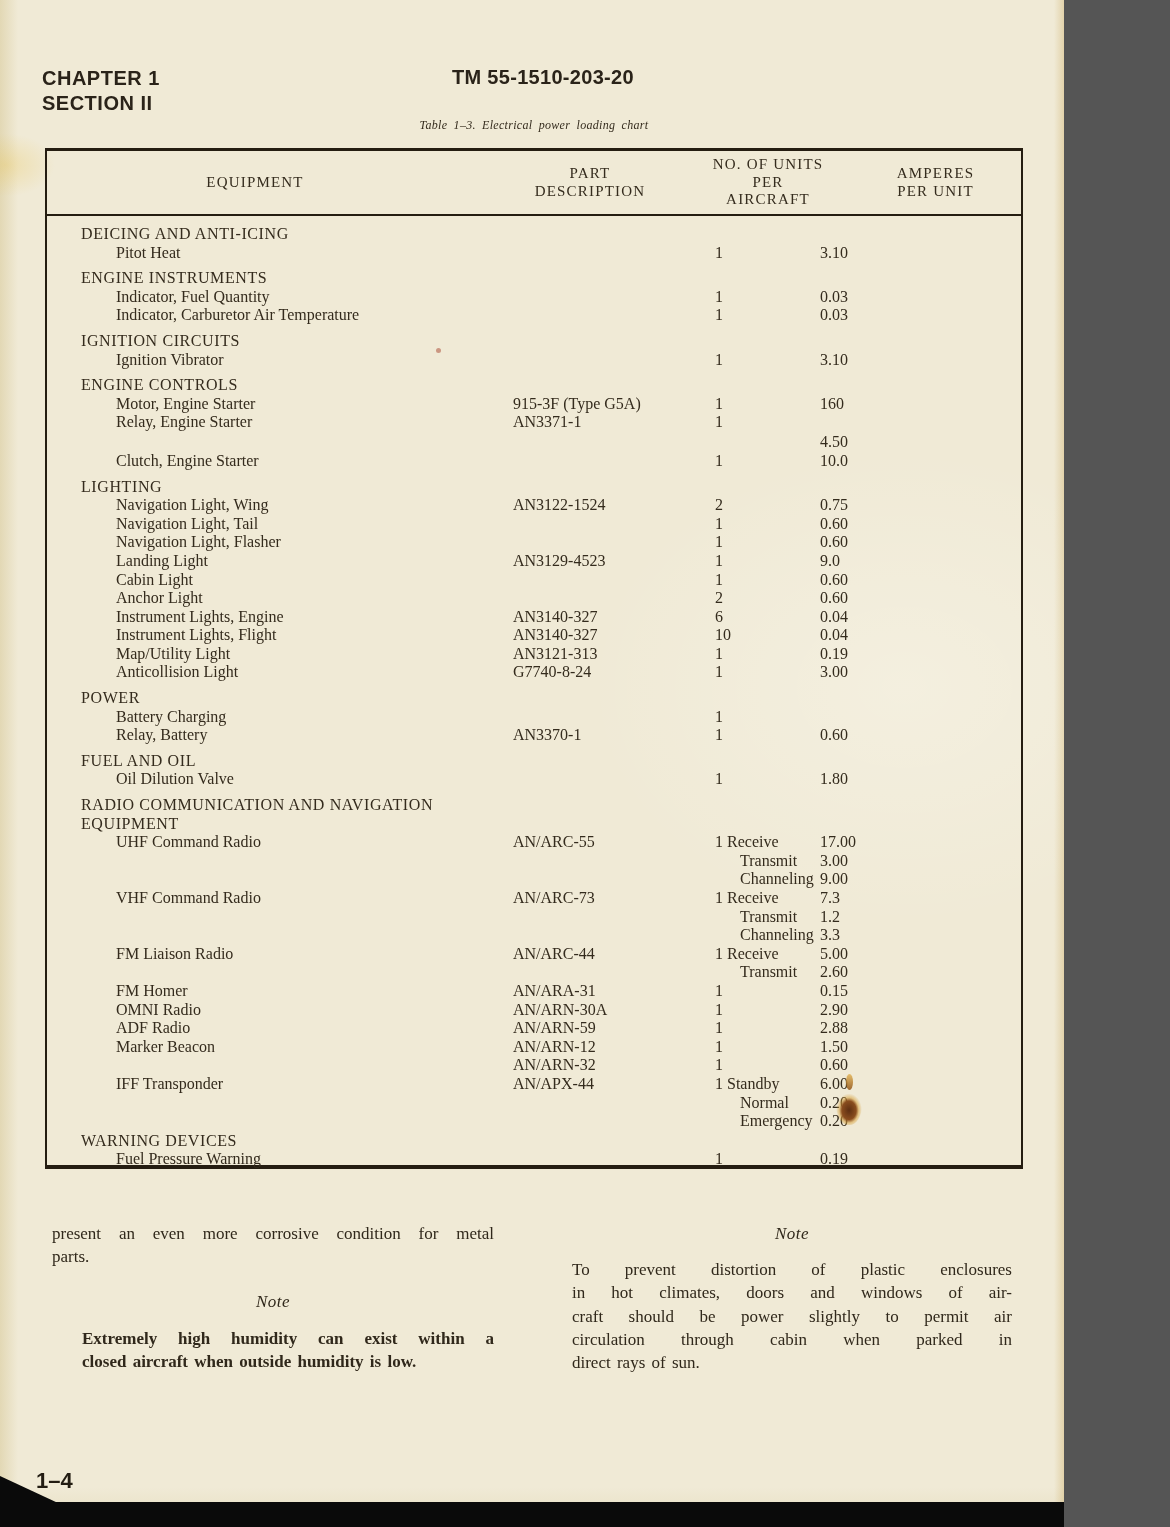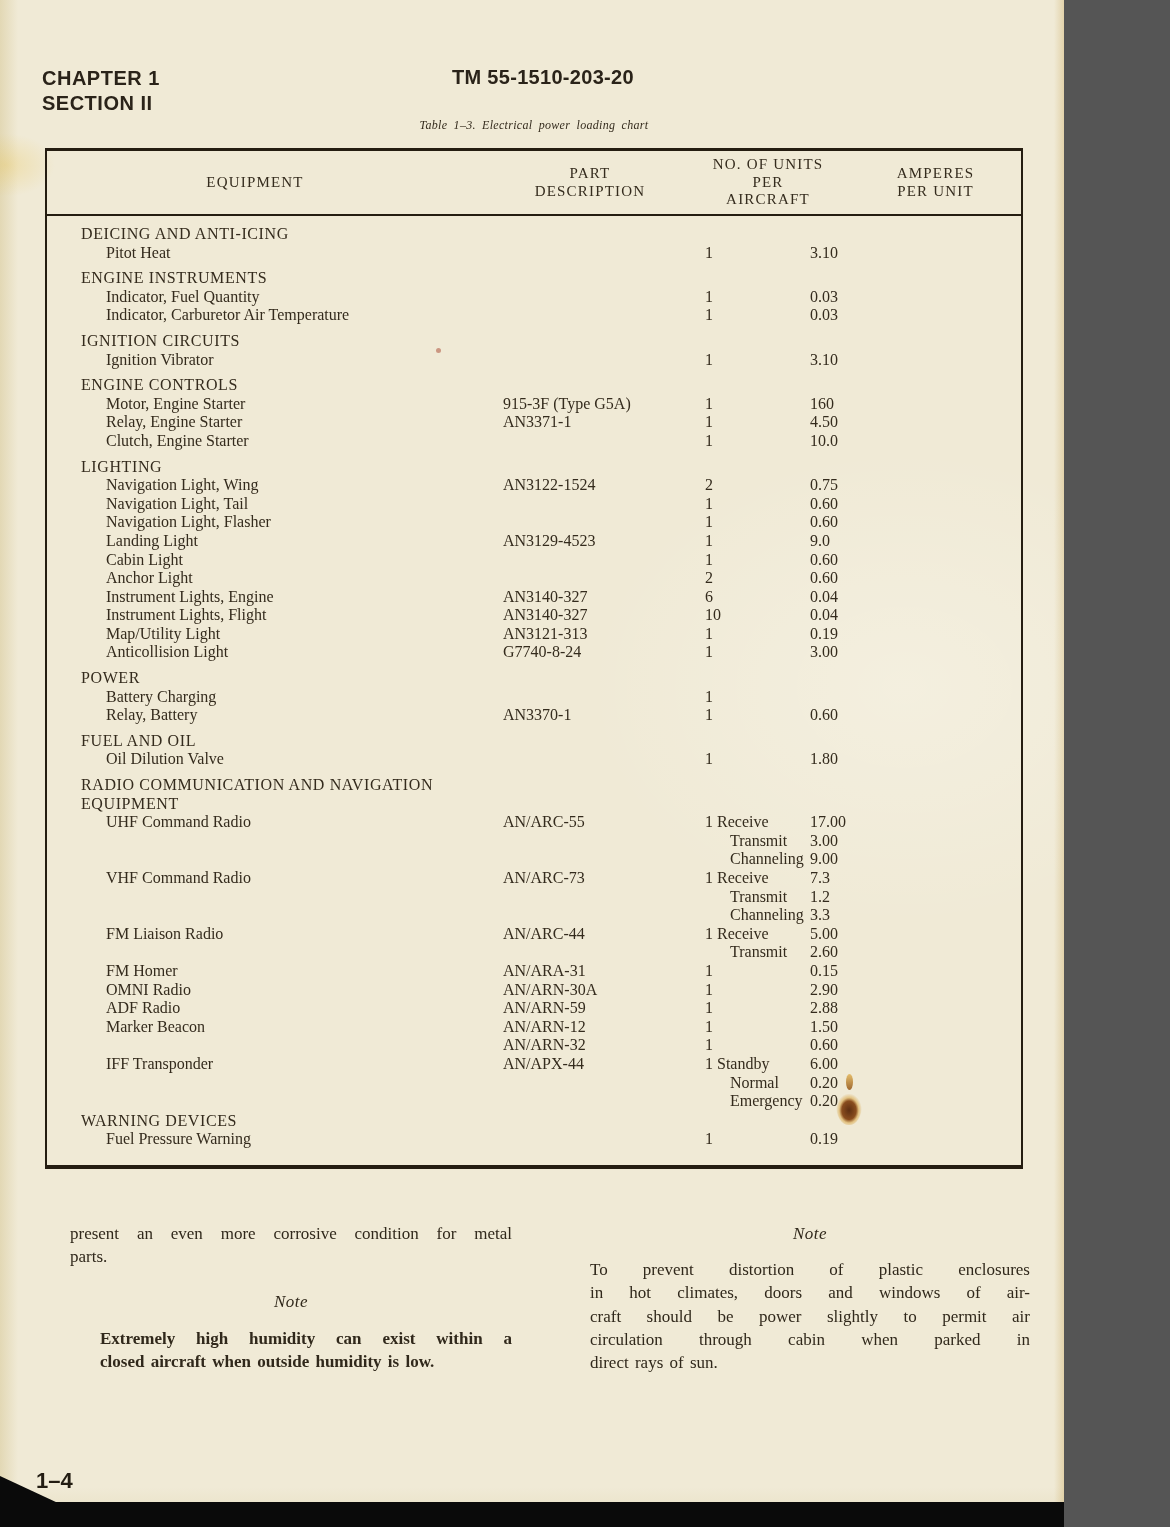--- a/index.html
+++ b/index.html
@@ -31,28 +31,28 @@
     text-align:center;font-size:15px;line-height:17.5px;letter-spacing:1.2px;color:#352c1e;}
   .hc-equip{left:58px;width:300px;}
   .hc-part{left:428px;width:230px;}
   .hc-units{left:636px;width:170px;}
   .hc-amps{left:806px;width:165px;}
   .tbody{padding-top:9px;font-size:16px;line-height:18.6px;color:#342b1d;}
   .section{margin-top:7px;}
   .section:first-child{margin-top:0;}
   .section.tight{margin-top:1px;}
   .sec-title{padding-left:34px;letter-spacing:0.6px;}
-  .row{display:flex;}
+  .row{display:flex;padding-left:10px;}
   .c-equip{width:456px;padding-left:59px;box-sizing:border-box;white-space:nowrap;}
   .c-part{width:202px;box-sizing:border-box;white-space:nowrap;}
   .c-units{width:105px;box-sizing:border-box;white-space:nowrap;}
   .c-units.sub{padding-left:25px;}
   .c-amps{width:153px;box-sizing:border-box;text-align:left;white-space:nowrap;}
   
-  .cols{position:absolute;left:70px;top:1222px;width:960px;display:flex;gap:10px;}
+  .cols{position:absolute;left:52px;top:1222px;width:960px;display:flex;gap:10px;}
   .colL{width:447px;}
   .colR{width:445px;margin-left:68px;}
   .cols{font-size:17px;line-height:23.2px;color:#30281b;word-spacing:2px;}
   .jline{text-align:justify;text-align-last:justify;}
   .jline.last{text-align-last:auto;}
   .notelabel{text-align:center;font-style:italic;letter-spacing:0.5px;}
   .colL .notelabel{margin-top:22px;}
   .colL .notepara{margin-top:13px;margin-left:30px;font-weight:bold;}
   .colR .notepara{margin-top:13px;}
   
@@ -150,21 +150,21 @@
           <div class="row">
             <div class="c-equip">Motor, Engine Starter</div>
             <div class="c-part">915-3F (Type G5A)</div>
             <div class="c-units">1</div>
             <div class="c-amps" style="padding-right: 21px;">160</div>
           </div>
           <div class="row">
             <div class="c-equip">Relay, Engine Starter</div>
             <div class="c-part">AN3371-1</div>
             <div class="c-units">1</div>
-            <div class="c-amps" style="padding-right: 0px;">4.50</div>
+            <div class="c-amps" style="padding-right: 0px; margin-top: 20px;">4.50</div>
           </div>
           <div class="row">
             <div class="c-equip">Clutch, Engine Starter</div>
             <div class="c-part">&nbsp;</div>
             <div class="c-units">1</div>
             <div class="c-amps" style="padding-right: 8px;">10.0</div>
           </div>
         </div>
         <div class="section">
           <div class="sec-title">LIGHTING</div>

